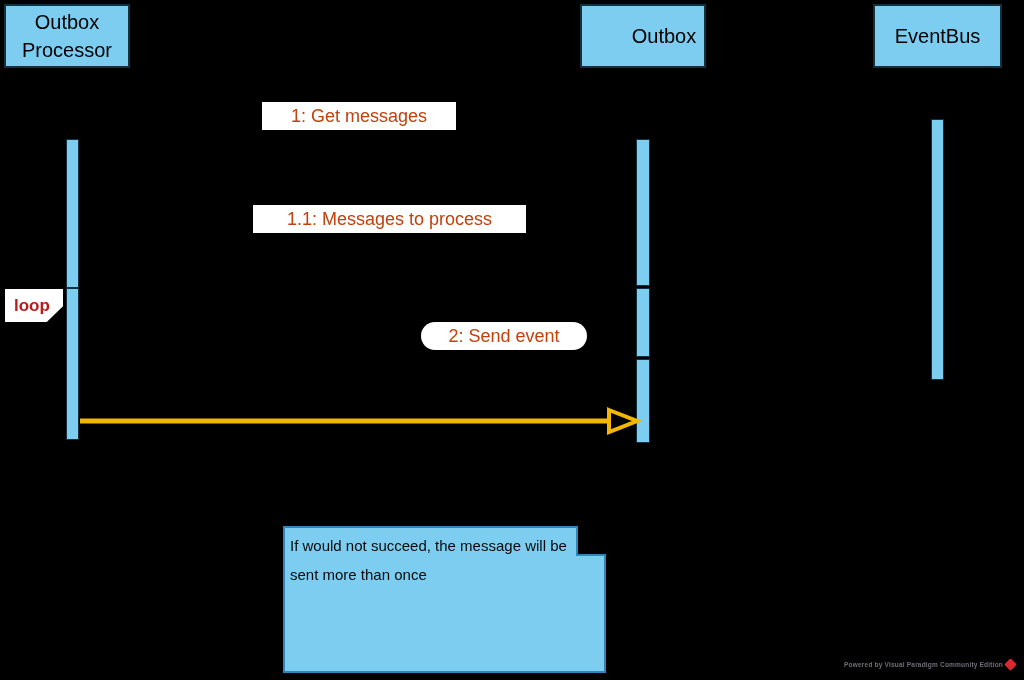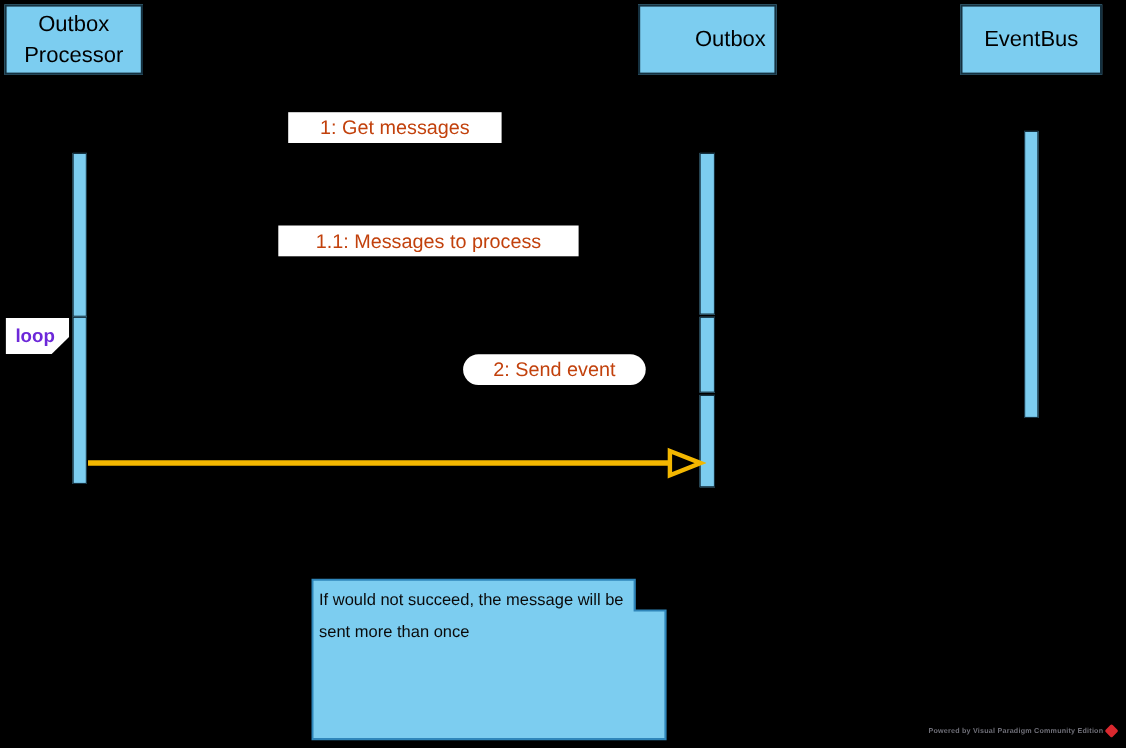--- a/index.html
+++ b/index.html
@@ -42,21 +42,21 @@
     white-space:nowrap;
   }
   #msg-1{left:262px;top:102px;width:194px;height:28px;}
   #msg-2{left:217px;top:205px;width:273px;height:28px;margin-left:36px;}
   #msg-3{left:421px;top:322px;width:166px;height:28px;border-radius:14px;}
   #msg-4{left:193px;top:383px;width:307px;height:27px;}
 
   
   .loop-tag{
     position:absolute;left:5px;top:289px;width:58px;height:33px;
-    background:#fff;color:#6d28d9;font-size:17px;font-weight:bold;
+    background:#fff;color:#b91c1c;font-size:17px;font-weight:bold;
     clip-path:polygon(0 0,100% 0,100% 52%,72% 100%,0 100%);
     display:flex;align-items:center;justify-content:flex-start;
     padding-left:9px;box-sizing:border-box;
   }
 
   
   #async-arrow{position:absolute;left:76px;top:406px;}
 
   
   #note-shape{position:absolute;left:283px;top:526px;}

